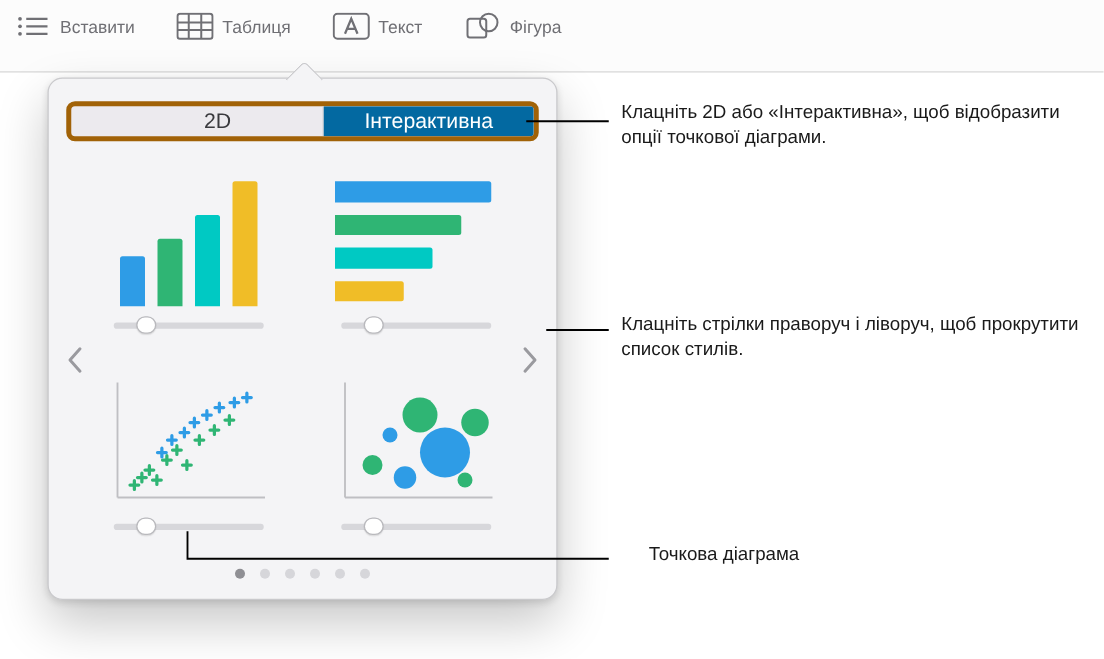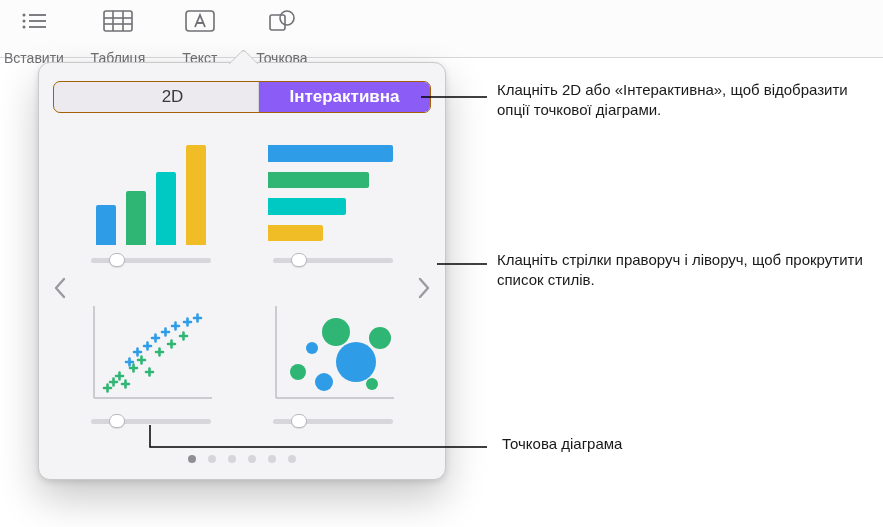--- a/index.html
+++ b/index.html
@@ -15,23 +15,23 @@
       display: flex;
       align-items: flex-start;
       gap: 26px;
       padding: 6px 0 0 4px;
       border-bottom: 1px solid #d8d8d8;
       height: 58px;
       background: #fcfcfc;
     }
     .tool-item {
       display: flex;
-      flex-direction: column;
-      align-items: center;
-      gap: 14px;
+      flex-direction: row;
+      align-items: center;
+      gap: 0;
       color: #6f6f74;
       font-size: 14px;
       min-width: 56px;
     }
     .tool-item.active .tool-icon-box {
       background: #dedee2;
       border-radius: 6px;
     }
     .tool-icon-box {
       width: 44px;
@@ -67,40 +67,40 @@
       border-left: 1px solid #c9c9cc;
       border-top: 1px solid #c9c9cc;
       transform: rotate(45deg);
       border-top-left-radius: 4px;
     }
     .seg {
       display: flex;
       width: 100%;
       height: 32px;
       background: #eceaee;
-      border: 1px solid #a16207;
+      border: 4px solid #a16207;
       border-radius: 7px;
       overflow: hidden;
       padding-left: 33px;
     }
     .seg-btn {
       flex: 1;
       display: flex;
       align-items: center;
       justify-content: center;
       font-size: 17px;
       color: #3a3a3e;
       border-right: 1px solid #d4d4d8;
       cursor: default;
     }
     .seg-btn:last-child { border-right: none; }
     .seg-btn.selected {
-      background: #8b5cf6;
+      background: #0369a1;
       color: #fff;
-      font-weight: 700;
+      font-weight: 400;
     }
     .gallery-wrap {
       position: relative;
       margin-top: 28px;
       height: 300px;
     }
     .gallery {
       display: grid;
       grid-template-columns: 1fr 1fr;
       grid-template-rows: 1fr 1fr;
@@ -227,21 +227,21 @@
       </div>
     <span>Текст</span>
   </div>
   <div class="tool-item">
     <div class="tool-icon-box">
         <svg class="tool-icon" width="28" height="24" viewBox="0 0 28 24" fill="none" stroke="currentColor" stroke-width="1.6">
           <rect x="2" y="6" width="15" height="15" rx="2"></rect>
           <circle cx="19" cy="9" r="7"></circle>
         </svg>
       </div>
-    <span>Точкова</span>
+    <span>Фігура</span>
   </div>
 </div>
 
 <div class="popover">
   <div class="seg">
     <div class="seg-btn">
         <span>2D</span>
       </div>
     <div class="seg-btn selected">
         <span>Інтерактивна</span>
@@ -362,13 +362,13 @@
 </div>
 
 <svg class="callouts" width="883" height="527">
   <line x1="421" y1="97" x2="487" y2="97" stroke="#000" stroke-width="1.5"></line>
   <line x1="437" y1="264" x2="487" y2="264" stroke="#000" stroke-width="1.5"></line>
   <path d="M150 425 V447 H487" fill="none" stroke="#000" stroke-width="1.5"></path>
 </svg>
 
 <div class="call-text" style="left:497px; top:80px; width:360px">Клацніть 2D або «Інтерактивна», щоб відобразити опції точкової діаграми.</div>
 <div class="call-text" style="left:497px; top:250px; width:370px">Клацніть стрілки праворуч і ліворуч, щоб прокрутити список стилів.</div>
-<div class="call-text" style="left:502px; top:434px; width:360px">Точкова діаграма</div>
+<div class="call-text" style="left:519px; top:434px; width:360px">Точкова діаграма</div>
 
 </body></html>

